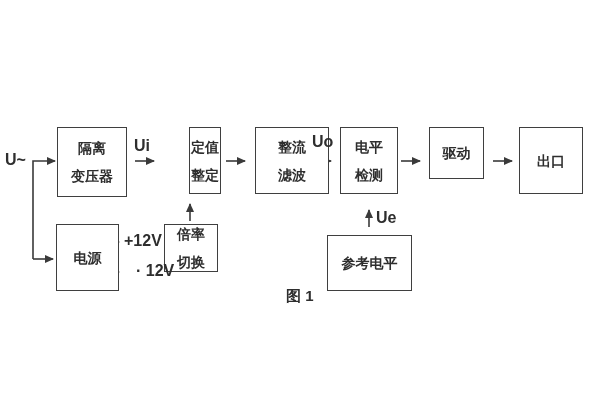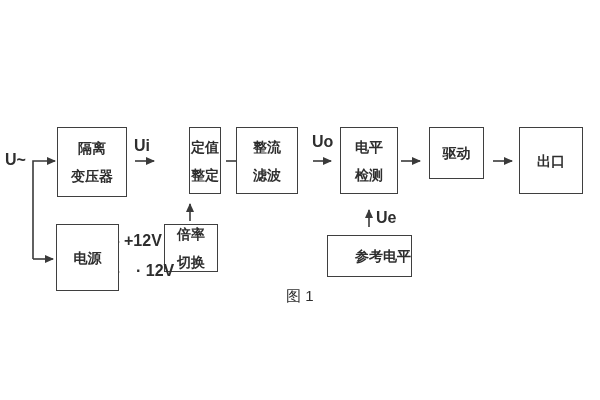--- a/index.html
+++ b/index.html
@@ -15,33 +15,33 @@
     display:flex; flex-direction:column; align-items:center; justify-content:center;
     font-size:14px; font-weight:600; color:#2e2e2e; text-align:center;
   }
   .box .ln { line-height:28px; white-space:nowrap; }
   .box .single { line-height:16px; white-space:nowrap; }
   .sig {
     position:absolute; font-size:16px; font-weight:700; color:#2e2e2e;
     line-height:16px; white-space:nowrap;
   }
   .caption {
-    position:absolute; font-size:15px; font-weight:400; color:#2e2e2e;
+    position:absolute; font-size:15px; font-weight:700; color:#2e2e2e;
     line-height:16px; white-space:nowrap;
   }
   
   #b-iso   { left:57px;  top:127px; width:70px; height:70px; }
   #b-set   { left:164px; top:127px; width:32px; height:67px;margin-left:25px; }
-  #b-rect  { left:236px; top:127px; width:62px; height:67px; }
+  #b-rect  { left:255px; top:127px; width:74px; height:67px; }
   #b-level { left:340px; top:127px; width:58px; height:67px;text-align:center; }
   #b-drive { left:429px; top:127px; width:55px; height:52px; }
   #b-relay { left:519px; top:127px; width:64px; height:67px; }
   #b-power { left:56px;  top:224px; width:63px; height:67px; }
   #b-ratio { left:164px; top:224px; width:54px; height:48px; }
-  #b-ref   { left:327px; top:235px; width:85px; height:42px;align-items:flex-end; }
+  #b-ref   { left:327px; top:235px; width:85px; height:56px; }
   
   #l-usrc  { left:5px;   top:152px; }
   #l-ui    { left:134px; top:138px; }
   #l-uo    { left:312px; top:134px; }
   #l-ue    { left:376px; top:210px; }
   #l-p12   { left:124px; top:233px; }
   #l-m12   { left:136px; top:263px; }
   #l-cap   { left:286px; top:288px; }
 </style>
 </head>

